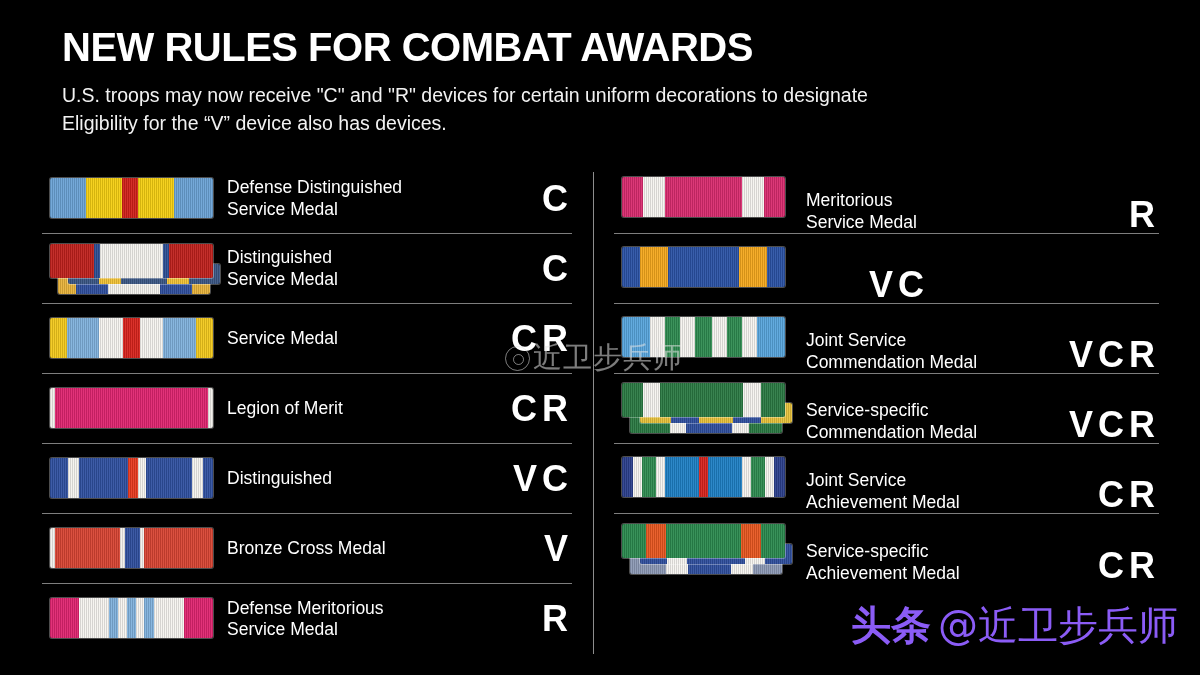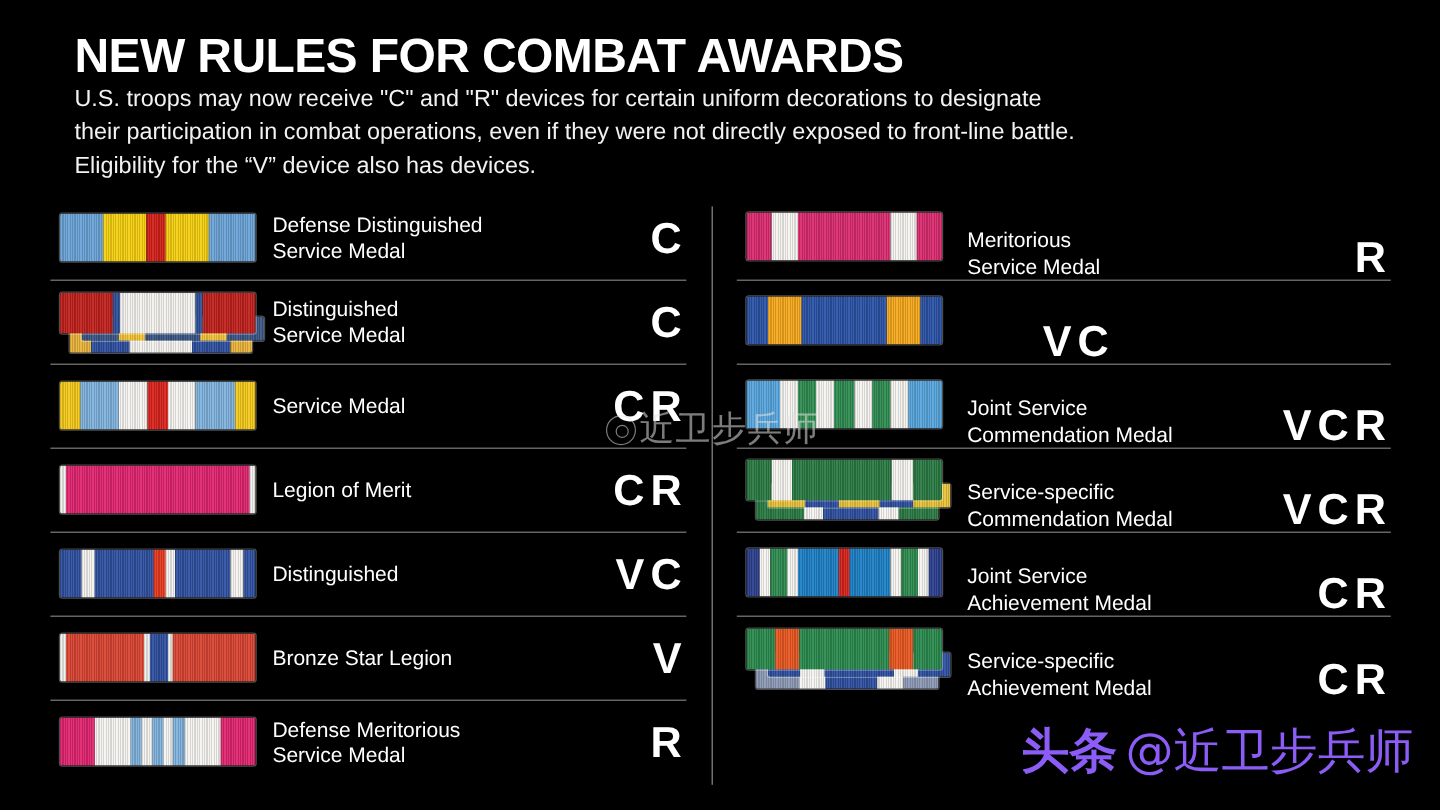--- a/index.html
+++ b/index.html
@@ -10,21 +10,21 @@
     color:#fff; background:#000;
   }
 
   
   .header { position:absolute; left:62px; top:26px; width:1080px; }
   .title {
     font-size:40px; font-weight:bold; letter-spacing:-0.5px;
     line-height:1.05; color:#ffffff;
   }
   .subtitle {
-    font-size:19.5px; line-height:1.44; color:#f2f2f2;
+    margin-top:13px; font-size:19.5px; line-height:1.44; color:#f2f2f2;
     font-weight:400; max-width:1030px;
   }
   .subtitle span { display:block; white-space:nowrap; }
 
   
   .columns { position:absolute; left:0; top:164px; width:1200px; height:500px; }
   .col { position:absolute; top:0; }
   .col-left  { left:42px;  width:530px; }
   .col-right { left:614px; width:545px; }
 
@@ -108,21 +108,20 @@
   .wm-corner .brand { font-weight:bold; }
   .wm-corner .handle { font-weight:400; margin-left:7px; }
 </style>
 </head>
 <body>
 
 <div class="header">
   <div class="title">NEW RULES FOR COMBAT AWARDS</div>
   <div class="subtitle">
     <span>U.S. troops may now receive "C" and "R" devices for certain uniform decorations to designate</span>
-    <span>their participation in combat operations, even if they were not directly exposed to front-line battle.</span>
     <span>Eligibility for the “V” device also has devices.</span>
   </div>
 </div>
 
 <div class="columns">
   <div class="vdivider"></div>
   <div class="col col-left" id="col-left">
       <div class="row">
         <div class="ribbon-cell">
           <div class="ribbon rb-main">
@@ -222,21 +221,21 @@
           <div class="ribbon rb-main">
             <i style="width:3.000%;background:#f2f0ec"></i>
             <i style="width:40.000%;background:#d84432"></i>
             <i style="width:3.000%;background:#f2f0ec"></i>
             <i style="width:9.000%;background:#2f4f9e"></i>
             <i style="width:3.000%;background:#f2f0ec"></i>
             <i style="width:42.000%;background:#d84432"></i>
           </div>
         </div>
         <div class="name">
-          <span class="ln">Bronze Star Legion</span>
+          <span class="ln">Bronze Cross Medal</span>
         </div>
         <div class="devices"><span>V</span></div>
       </div>
       <div class="row">
         <div class="ribbon-cell">
           <div class="ribbon rb-main">
             <i style="width:18.000%;background:#e0246f"></i>
             <i style="width:18.000%;background:#f6f4f0"></i>
             <i style="width:6.000%;background:#7fb1dd"></i>
             <i style="width:5.000%;background:#f6f4f0"></i>

